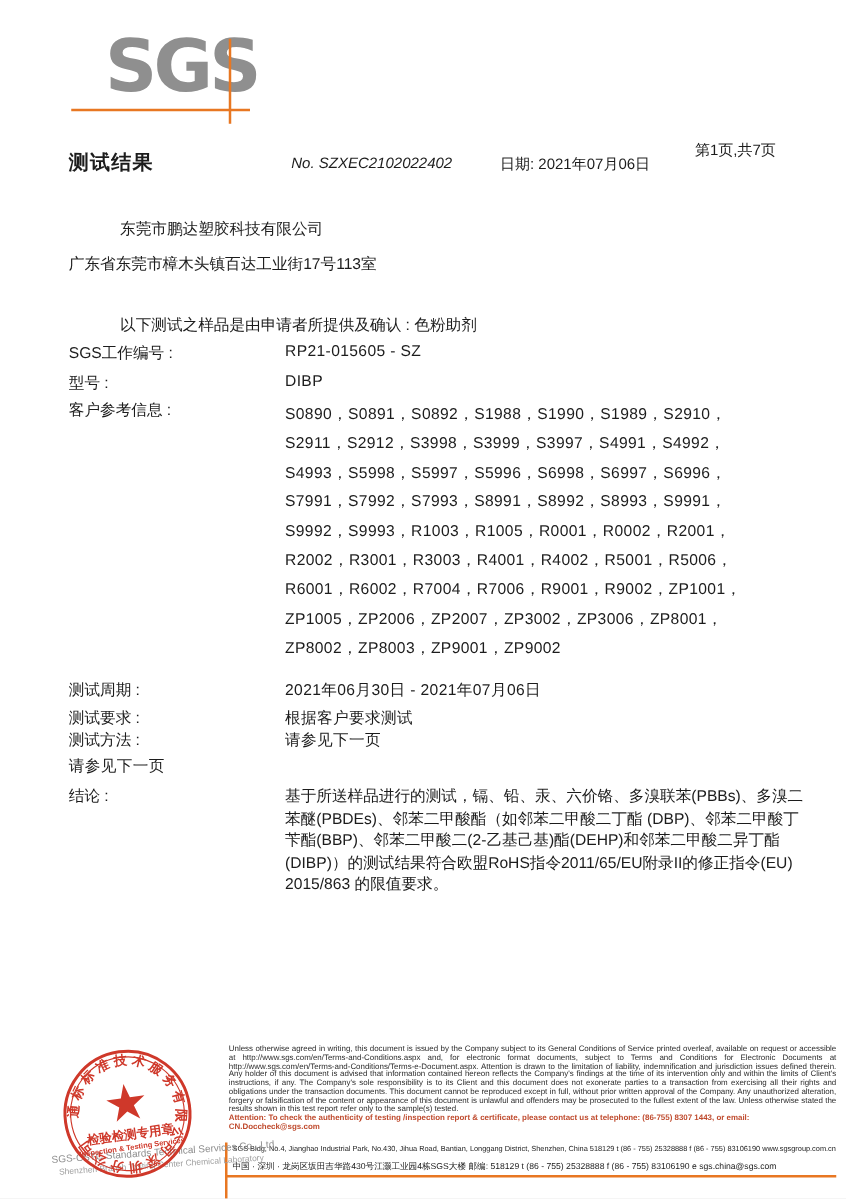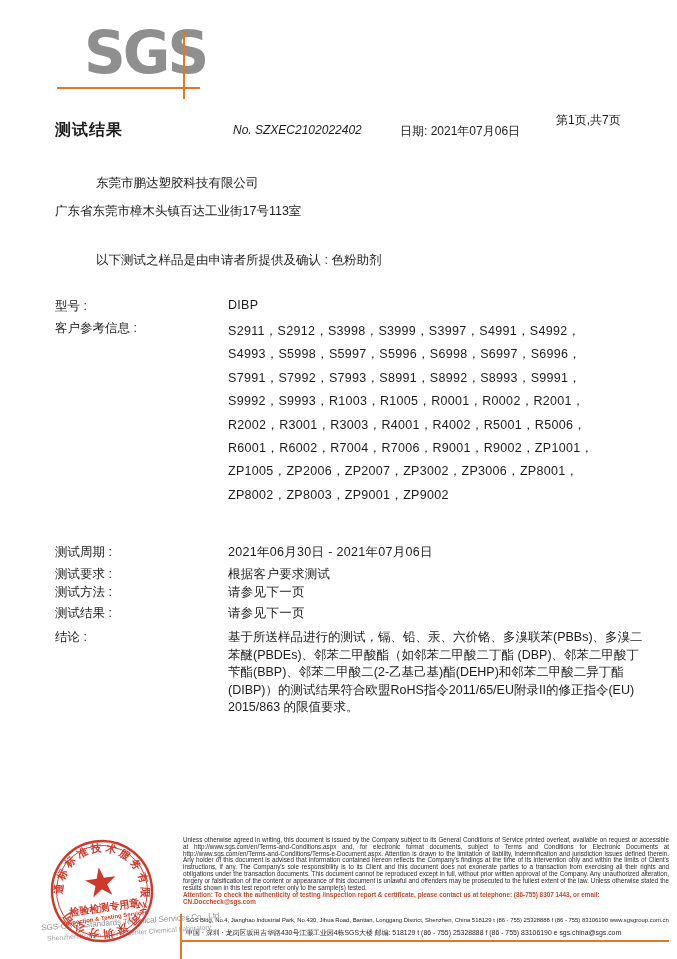--- a/index.html
+++ b/index.html
@@ -66,29 +66,34 @@
   <div class="report-title">测试结果</div>
   <div class="report-no">No. SZXEC2102022402</div>
   <div class="report-date">日期: 2021年07月06日</div>
   <div class="report-page">第1页,共7页</div>
 
   <div class="client-name">东莞市鹏达塑胶科技有限公司</div>
   <div class="client-address">广东省东莞市樟木头镇百达工业街17号113室</div>
 
   <div class="intro">以下测试之样品是由申请者所提供及确认 : 色粉助剂</div>
 
+  <div class="row" style="top:274px">
+    <span class="lbl">SGS工作编号 :</span>
+    <span class="val">RP21-015605 - SZ</span>
+  </div>
 
   <div class="row" style="top:298px">
     <span class="lbl">型号 :</span>
     <span class="val">DIBP</span>
   </div>
 
   <div class="row" style="top:320px">
     <span class="lbl">客户参考信息 :</span>
     <span class="val ref-lines">
+      <div>S0890，S0891，S0892，S1988，S1990，S1989，S2910，</div>
       <div>S2911，S2912，S3998，S3999，S3997，S4991，S4992，</div>
       <div>S4993，S5998，S5997，S5996，S6998，S6997，S6996，</div>
       <div>S7991，S7992，S7993，S8991，S8992，S8993，S9991，</div>
       <div>S9992，S9993，R1003，R1005，R0001，R0002，R2001，</div>
       <div>R2002，R3001，R3003，R4001，R4002，R5001，R5006，</div>
       <div>R6001，R6002，R7004，R7006，R9001，R9002，ZP1001，</div>
       <div>ZP1005，ZP2006，ZP2007，ZP3002，ZP3006，ZP8001，</div>
       <div>ZP8002，ZP8003，ZP9001，ZP9002</div>
     </span>
   </div>
@@ -103,21 +108,20 @@
     <span class="lbl">测试要求 :</span>
     <span class="val">根据客户要求测试</span>
   </div>
 
   <div class="row" style="top:584px">
     <span class="lbl">测试方法 :</span>
     <span class="val">请参见下一页</span>
   </div>
 
   <div class="row" style="top:605px">
-    <span class="lbl">测试结果 :</span>
     <span class="val">请参见下一页</span>
   </div>
 
   <div class="row" style="top:629px">
     <span class="lbl">结论 :</span>
     <span class="val conclusion-val">基于所送样品进行的测试，镉、铅、汞、六价铬、多溴联苯(PBBs)、多溴二苯醚(PBDEs)、邻苯二甲酸酯（如邻苯二甲酸二丁酯 (DBP)、邻苯二甲酸丁苄酯(BBP)、邻苯二甲酸二(2-乙基己基)酯(DEHP)和邻苯二甲酸二异丁酯(DIBP)）的测试结果符合欧盟RoHS指令2011/65/EU附录II的修正指令(EU) 2015/863 的限值要求。</span>
   </div>
 
   <div class="company-line1">SGS-CSTC Standards Technical Services Co., Ltd.</div>
   <div class="company-line2">Shenzhen Branch Testing Center Chemical Laboratory</div>

